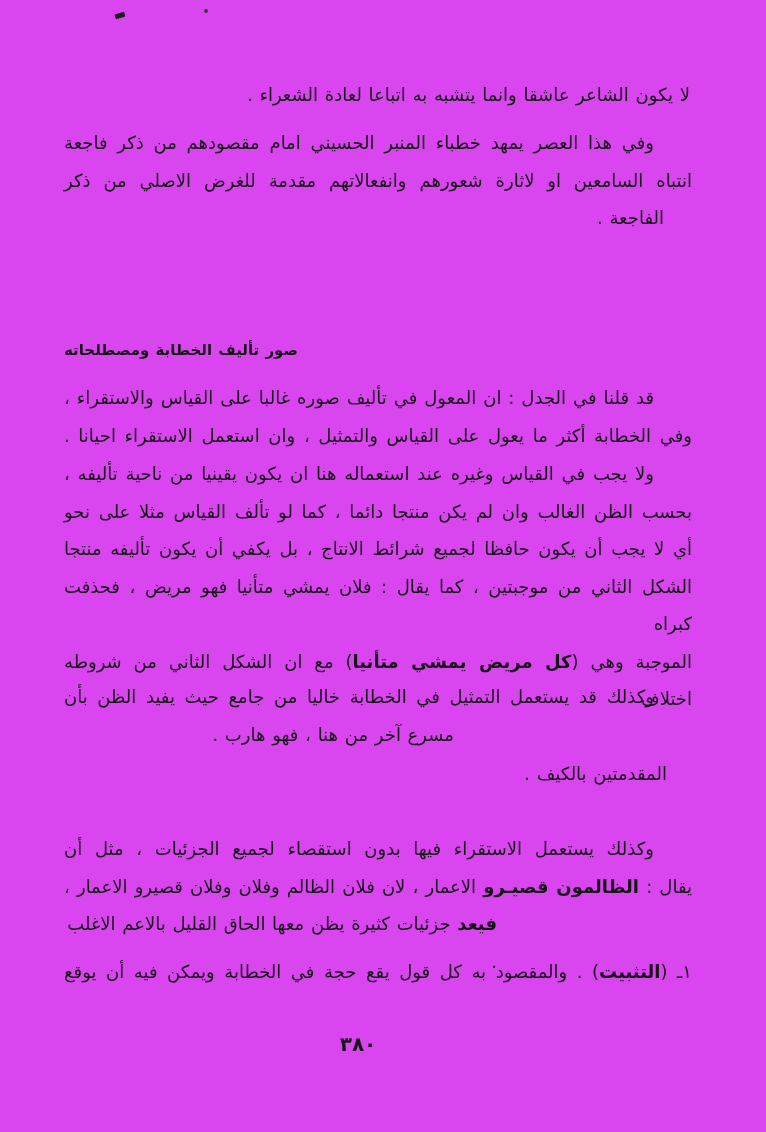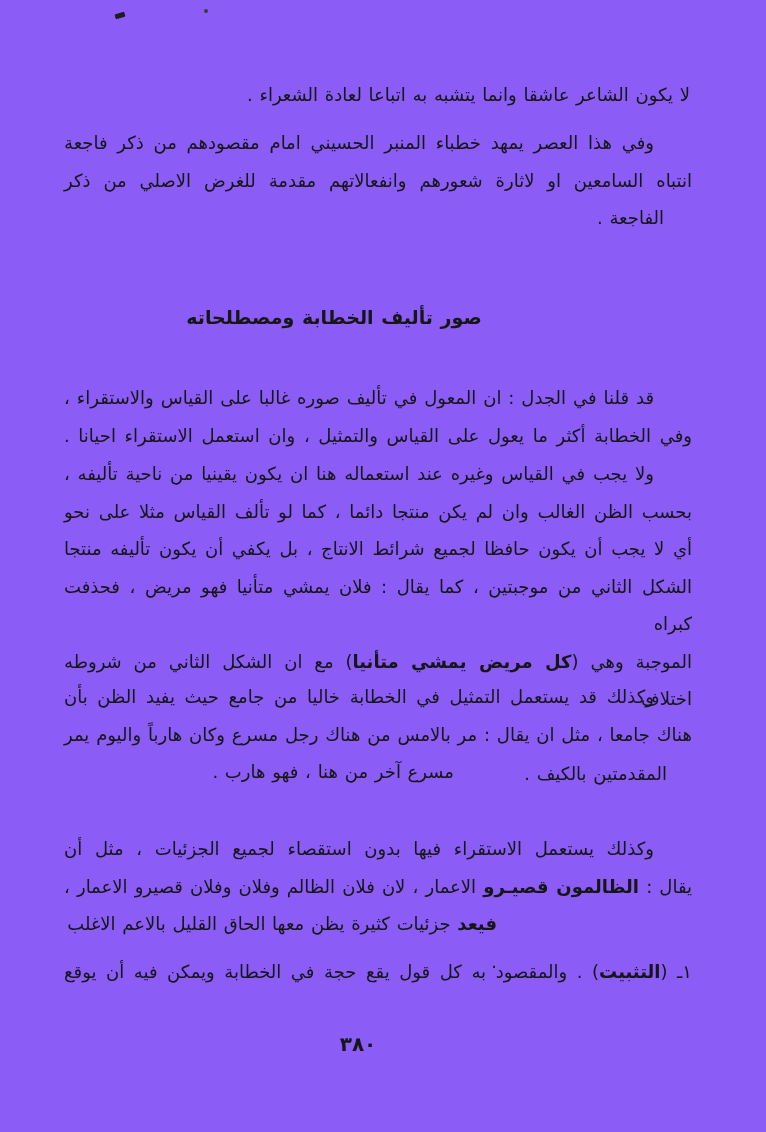--- a/index.html
+++ b/index.html
@@ -3,21 +3,21 @@
 <meta charset="utf-8">
 <style>
   * { box-sizing: border-box; margin: 0; padding: 0; }
   html, body { width: 766px; height: 1132px; }
   body { background: #ffffff; }
 
   .page {
     position: relative;
     width: 766px;
     height: 1132px;
-    background: #8b5cf6;
+    background: #d946ef;
     overflow: hidden;
     font-family: "DejaVu Sans", sans-serif;
     color: #161616;
   }
 
   
   .tb {
     position: absolute;
     left: 64px;
     width: 628px;
@@ -61,25 +61,25 @@
 
   .h-num {
     top: 271px;
     text-align: center;
     padding-right: 29px;  
     font-weight: bold;
     font-size: 19px;
     letter-spacing: 1px;
   }
   .h-title {
-    top: 299px;
-    text-align: center;
+    top: 332px;
+    text-align: left;
     padding-right: 88px;
     font-weight: bold;
-    font-size: 19px;
+    font-size: 15px;
   }
 
   .pageno {
     position: absolute;
     top: 1030px;
     left: 322px;
     width: 72px;
     text-align: center;
     direction: rtl;
     font-size: 20px;
@@ -138,21 +138,20 @@
     <div class="line indent">ولا يجب في القياس وغيره عند استعماله هنا ان يكون يقينيا من ناحية تأليفه ،</div>
     <div class="line full">بحسب الظن الغالب وان لم يكن منتجا دائما ، كما لو تألف القياس مثلا على نحو</div>
     <div class="line full">أي لا يجب أن يكون حافظا لجميع شرائط الانتاج ، بل يكفي أن يكون تأليفه منتجا</div>
     <div class="line full">الشكل الثاني من موجبتين ، كما يقال : فلان يمشي متأنيا فهو مريض ، فحذفت كبراه</div>
     <div class="line full"><span>الموجبة وهي (</span><span class="b">كل مريض يمشي متأنيا</span><span>) مع ان الشكل الثاني من شروطه اختلاف</span></div>
     <div class="line end pr25">المقدمتين بالكيف .</div>
   </div>
 
   <div class="tb p5">
     <div class="line indent">وكذلك قد يستعمل التمثيل في الخطابة خاليا من جامع حيث يفيد الظن بأن</div>
-    <div class="line full">هناك جامعا ، مثل ان يقال : مر بالامس من هناك رجل مسرع وكان هارباً واليوم يمر</div>
     <div class="line end pr238">مسرع آخر من هنا ، فهو هارب .</div>
   </div>
 
   <div class="tb p6">
     <div class="line indent">وكذلك يستعمل الاستقراء فيها بدون استقصاء لجميع الجزئيات ، مثل أن</div>
     <div class="line full"><span>يقال : </span><span class="b">الظالمون قصيـرو</span><span> الاعمار ، لان فلان الظالم وفلان وفلان قصيرو الاعمار ،</span></div>
     <div class="line end pr195"><span class="b">فيعد</span><span> جزئيات كثيرة يظن معها الحاق القليل بالاعم الاغلب .</span></div>
   </div>
 
 

